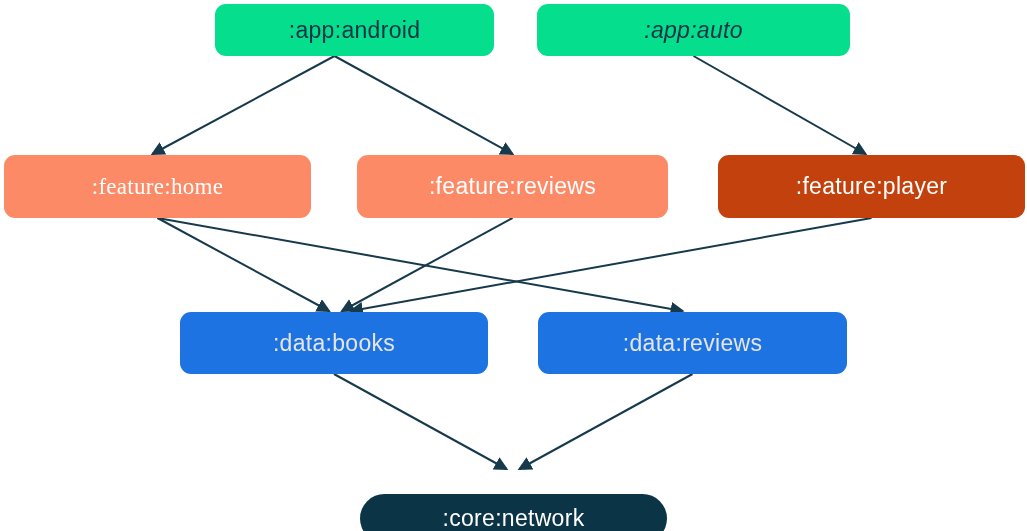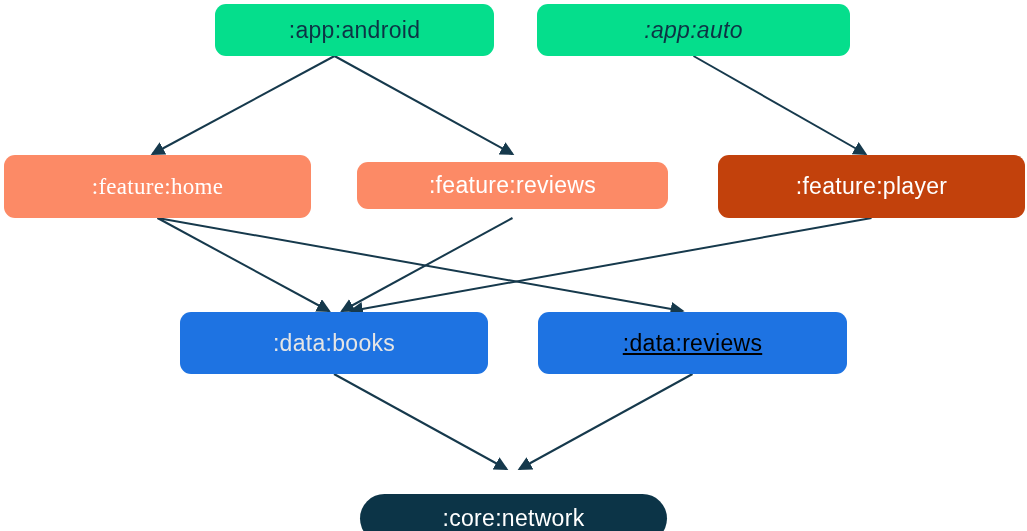--- a/index.html
+++ b/index.html
@@ -16,21 +16,21 @@
     border-radius: 11px;
     font-size: 23px;
     letter-spacing: 0.3px;
     box-sizing: border-box;
     white-space: nowrap;
   }
   
   .n-app-android     { left: 179px; top: 4px;   width: 279px; height: 52px; margin-left: 36px; }
   .n-app-auto        { left: 537px; top: 4px;   width: 313px; height: 52px; font-style: italic; }
   .n-feature-home    { left: 4px;   top: 155px; width: 307px; height: 63px; }
-  .n-feature-reviews { left: 357px; top: 162px; width: 311px; height: 47px; }
+  .n-feature-reviews { left: 357px; top: 155px; width: 311px; height: 63px; }
   .n-feature-player  { left: 718px; top: 155px; width: 307px; height: 63px; }
   .n-data-books      { left: 180px; top: 312px; width: 308px; height: 62px; }
   .n-data-reviews    { left: 538px; top: 312px; width: 309px; height: 62px; }
   .n-core-network    { left: 360px; top: 494px; width: 307px; height: 49px; border-radius: 28px; }
 </style>
 </head>
 <body style="background: rgb(255, 255, 255);">
 
 <div class="canvas">
 
@@ -70,21 +70,21 @@
   </div>
 
   <div class="node n-feature-player" style="background: #c2410c; color: rgb(255, 255, 255);">
     <span>:feature:player</span>
   </div>
 
   <div class="node n-data-books" style="background: rgb(30, 115, 226); color: #e5e5e5;">
     <span>:data:books</span>
   </div>
 
-  <div class="node n-data-reviews" style="background: rgb(30, 115, 226); color: #000000; text-decoration: underline;">
+  <div class="node n-data-reviews" style="background: rgb(30, 115, 226); color: #e5e5e5;">
     <span>:data:reviews</span>
   </div>
 
   <div class="node n-core-network" style="background: rgb(12, 52, 71); color: rgb(255, 255, 255);">
     <span>:core:network</span>
   </div>
 
 </div>
 
 </body></html>

